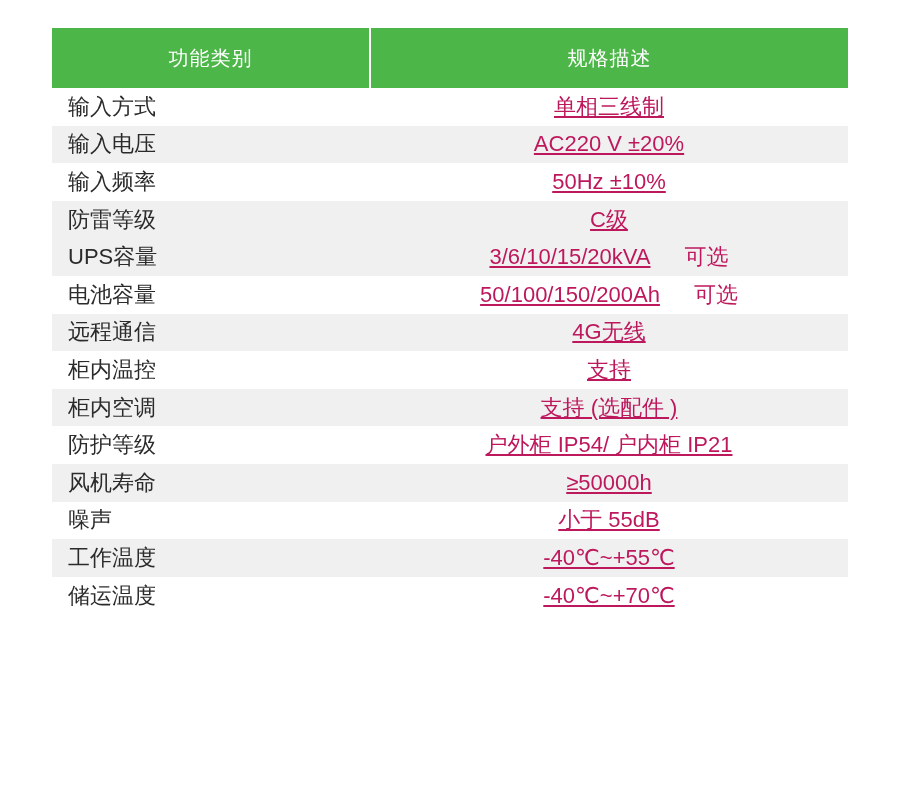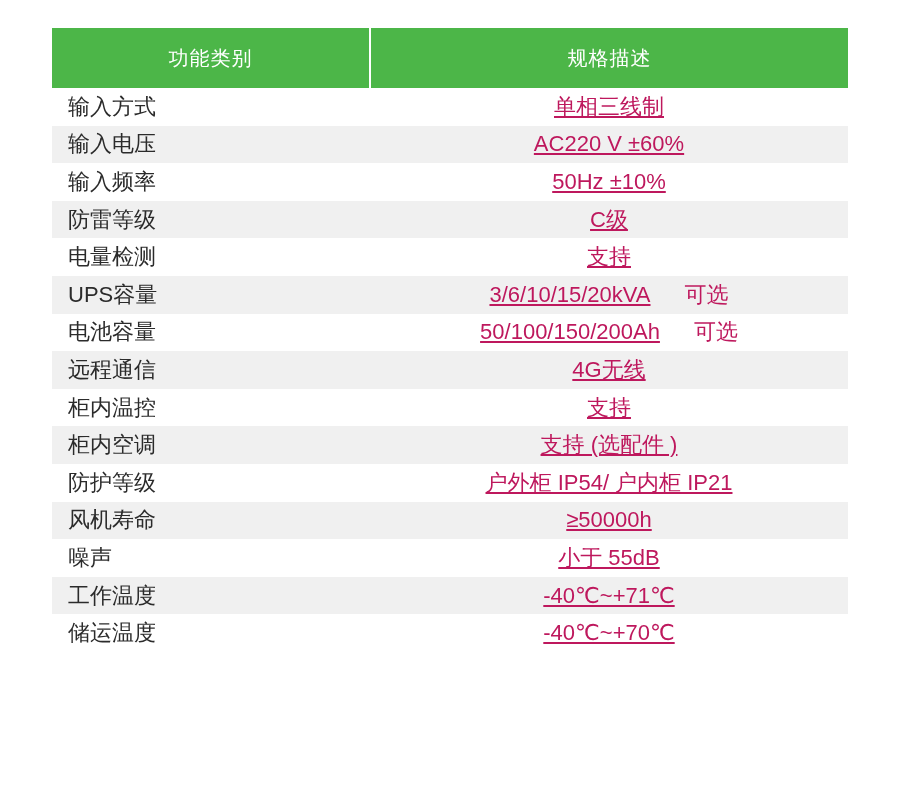--- a/index.html
+++ b/index.html
@@ -88,33 +88,29 @@
         <th>规格描述</th>
       </tr>
     </thead>
     <tbody>
         <tr class="odd">
           <td class="label">输入方式</td>
           <td class="value"><span class="val-main">单相三线制</span></td>
         </tr>
         <tr class="even">
           <td class="label">输入电压</td>
-          <td class="value"><span class="val-main">AC220 V ±60%</span></td>
+          <td class="value"><span class="val-main">AC220 V ±20%</span></td>
         </tr>
         <tr class="odd">
           <td class="label">输入频率</td>
           <td class="value"><span class="val-main">50Hz ±10%</span></td>
         </tr>
         <tr class="even">
           <td class="label">防雷等级</td>
           <td class="value"><span class="val-main">C级</span></td>
-        </tr>
-        <tr class="odd">
-          <td class="label">电量检测</td>
-          <td class="value"><span class="val-main">支持</span></td>
         </tr>
         <tr class="even">
           <td class="label">UPS容量</td>
           <td class="value"><span class="val-main">3/6/10/15/20kVA</span><span class="val-opt">可选</span></td>
         </tr>
         <tr class="odd">
           <td class="label">电池容量</td>
           <td class="value"><span class="val-main">50/100/150/200Ah</span><span class="val-opt">可选</span></td>
         </tr>
         <tr class="even">
@@ -136,21 +132,21 @@
         <tr class="even">
           <td class="label">风机寿命</td>
           <td class="value"><span class="val-main">≥50000h</span></td>
         </tr>
         <tr class="odd">
           <td class="label">噪声</td>
           <td class="value"><span class="val-main">小于 55dB</span></td>
         </tr>
         <tr class="even">
           <td class="label">工作温度</td>
-          <td class="value"><span class="val-main">-40℃~+71℃</span></td>
+          <td class="value"><span class="val-main">-40℃~+55℃</span></td>
         </tr>
         <tr class="odd">
           <td class="label">储运温度</td>
           <td class="value"><span class="val-main">-40℃~+70℃</span></td>
         </tr>
       </tbody>
   </table>
 </div>
 
 </body></html>

